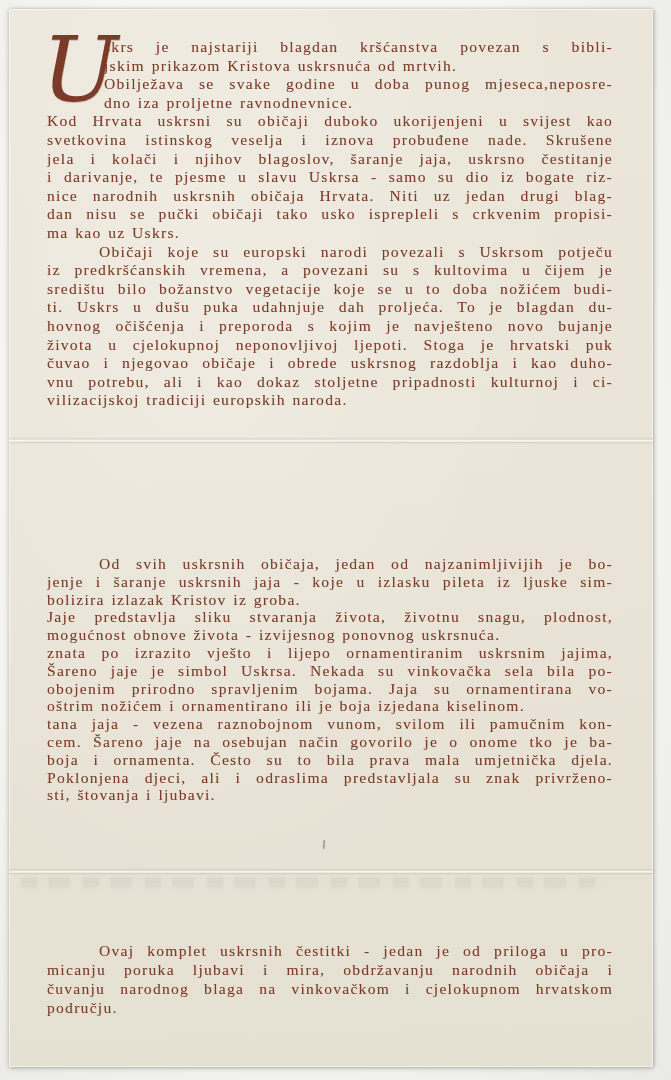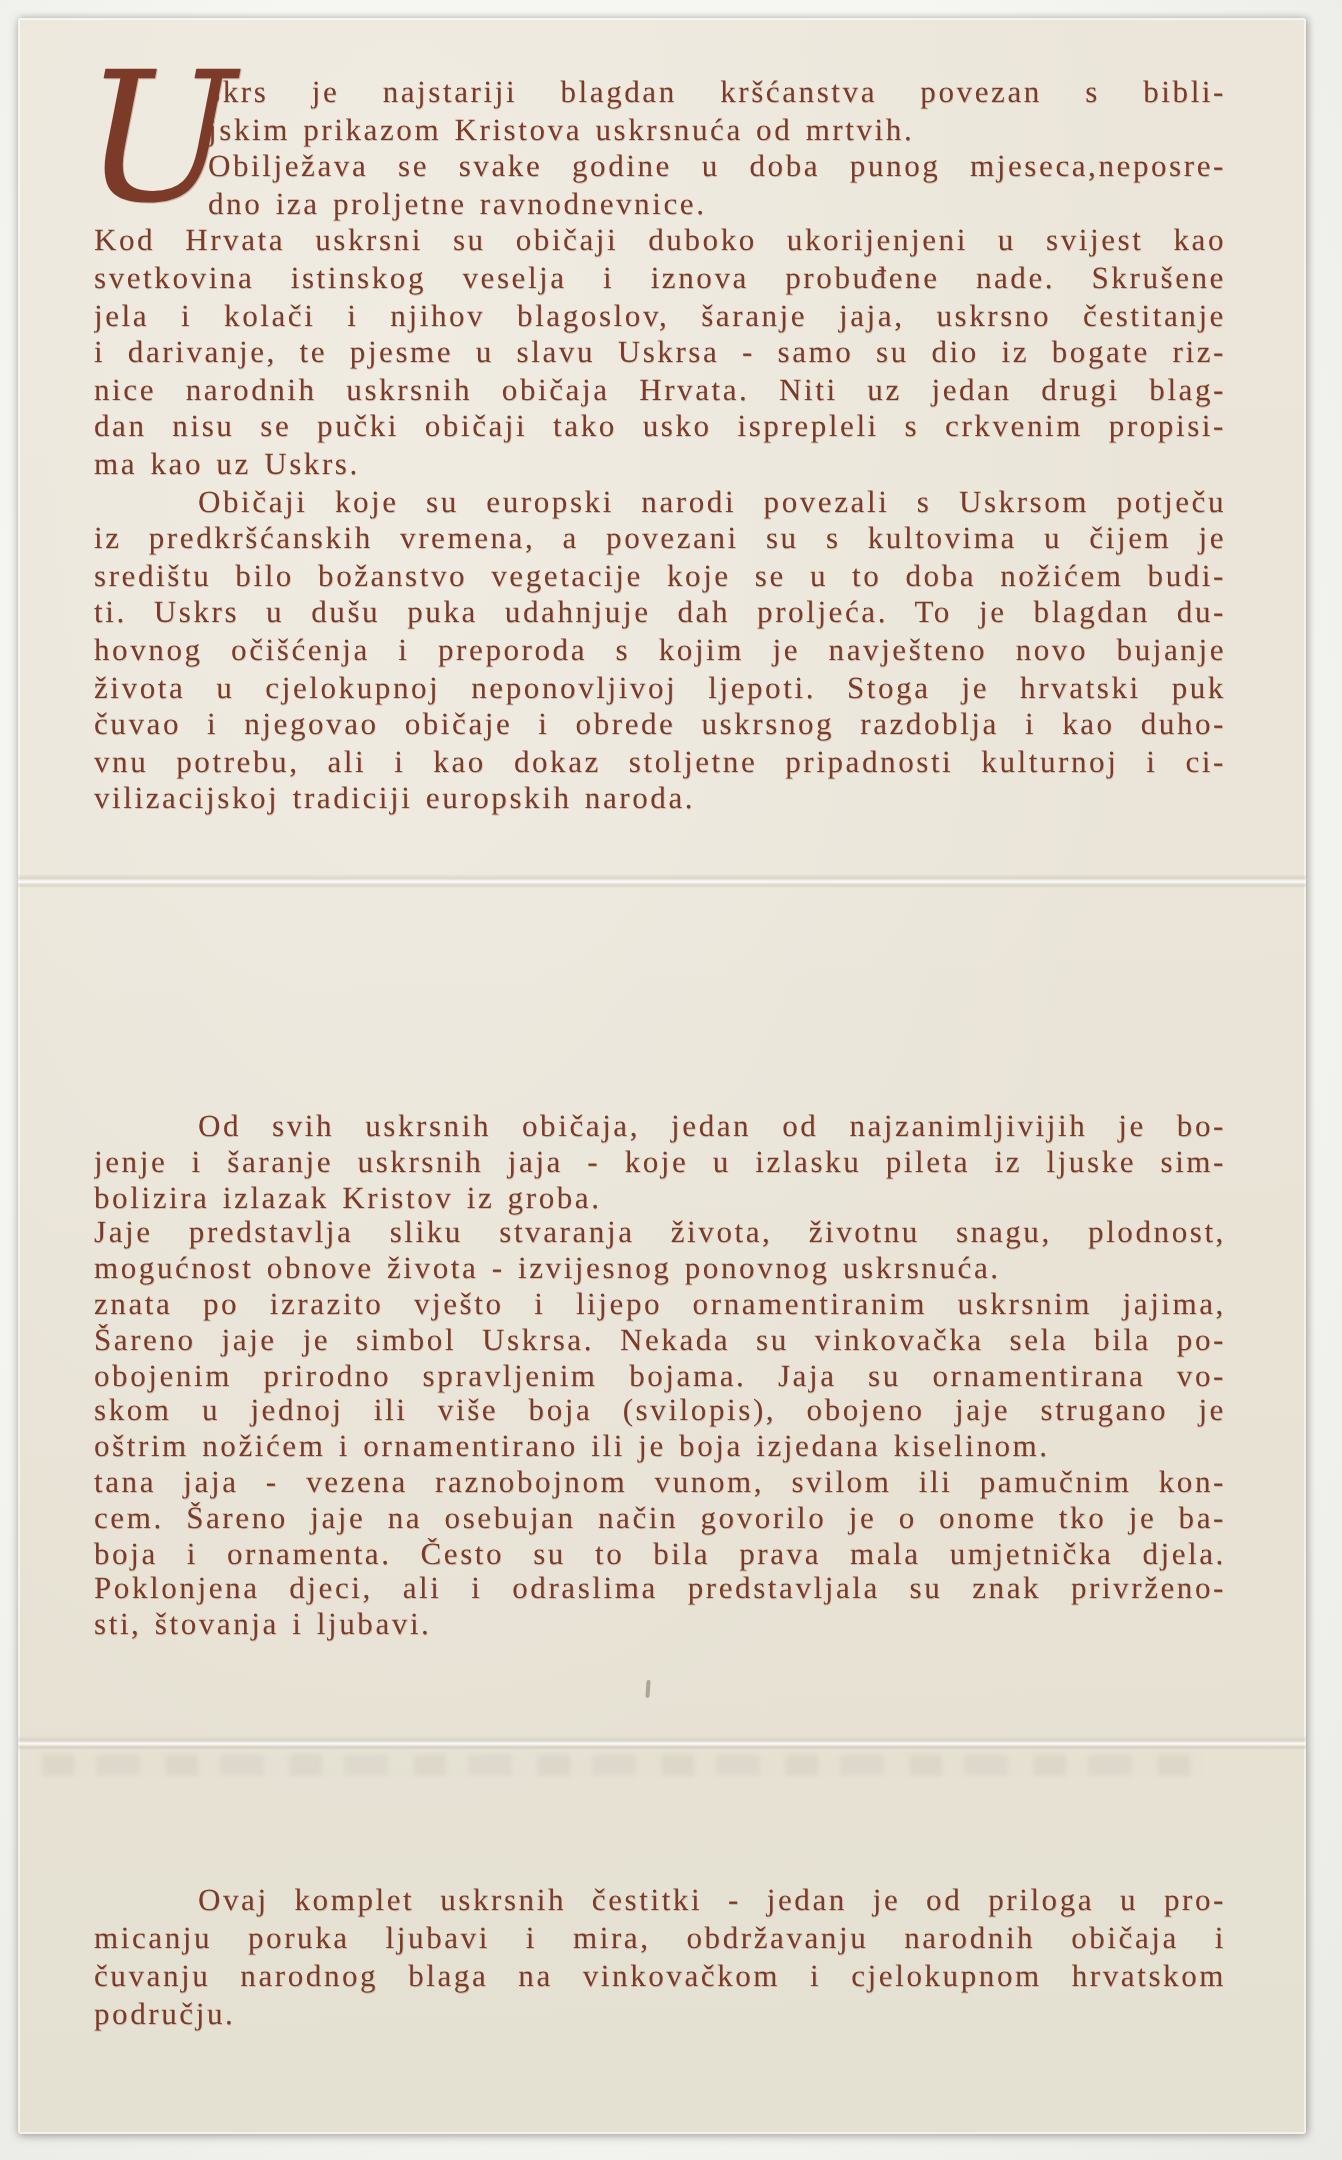--- a/index.html
+++ b/index.html
@@ -130,21 +130,20 @@
 
   <div class="panel panel-2">
       <div class="line just ind">Od svih uskrsnih običaja, jedan od najzanimljivijih je bo-</div>
       <div class="line just">jenje i šaranje uskrsnih jaja - koje u izlasku pileta iz ljuske sim-</div>
       <div class="line">bolizira izlazak Kristov iz groba.</div>
       <div class="line just">Jaje predstavlja sliku stvaranja života, životnu snagu, plodnost,</div>
       <div class="line">mogućnost obnove života - izvijesnog ponovnog uskrsnuća.</div>
       <div class="line just">znata po izrazito vješto i lijepo ornamentiranim uskrsnim jajima,</div>
       <div class="line just">Šareno jaje je simbol Uskrsa. Nekada su vinkovačka sela bila po-</div>
       <div class="line just">obojenim prirodno spravljenim bojama. Jaja su ornamentirana vo-</div>
-      <div class="line just">skom u jednoj ili više boja (svilopis), obojeno jaje strugano je</div>
       <div class="line">oštrim nožićem i ornamentirano ili je boja izjedana kiselinom.</div>
       <div class="line just">tana jaja - vezena raznobojnom vunom, svilom ili pamučnim kon-</div>
       <div class="line just">cem. Šareno jaje na osebujan način govorilo je o onome tko je ba-</div>
       <div class="line just">boja i ornamenta. Često su to bila prava mala umjetnička djela.</div>
       <div class="line just">Poklonjena djeci, ali i odraslima predstavljala su znak privrženo-</div>
       <div class="line">sti, štovanja i ljubavi.</div>
     </div>
 
   <div class="crease crease-2"></div>
   <div class="ghost"></div>

